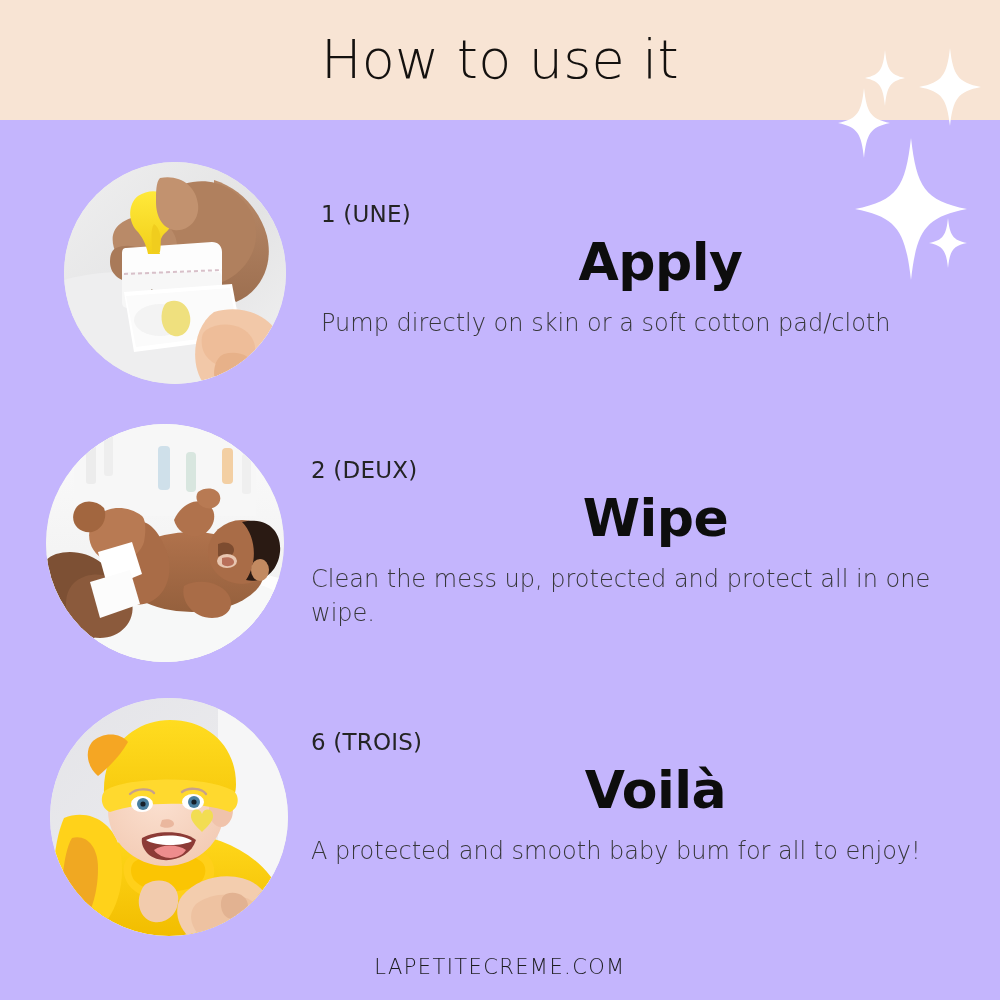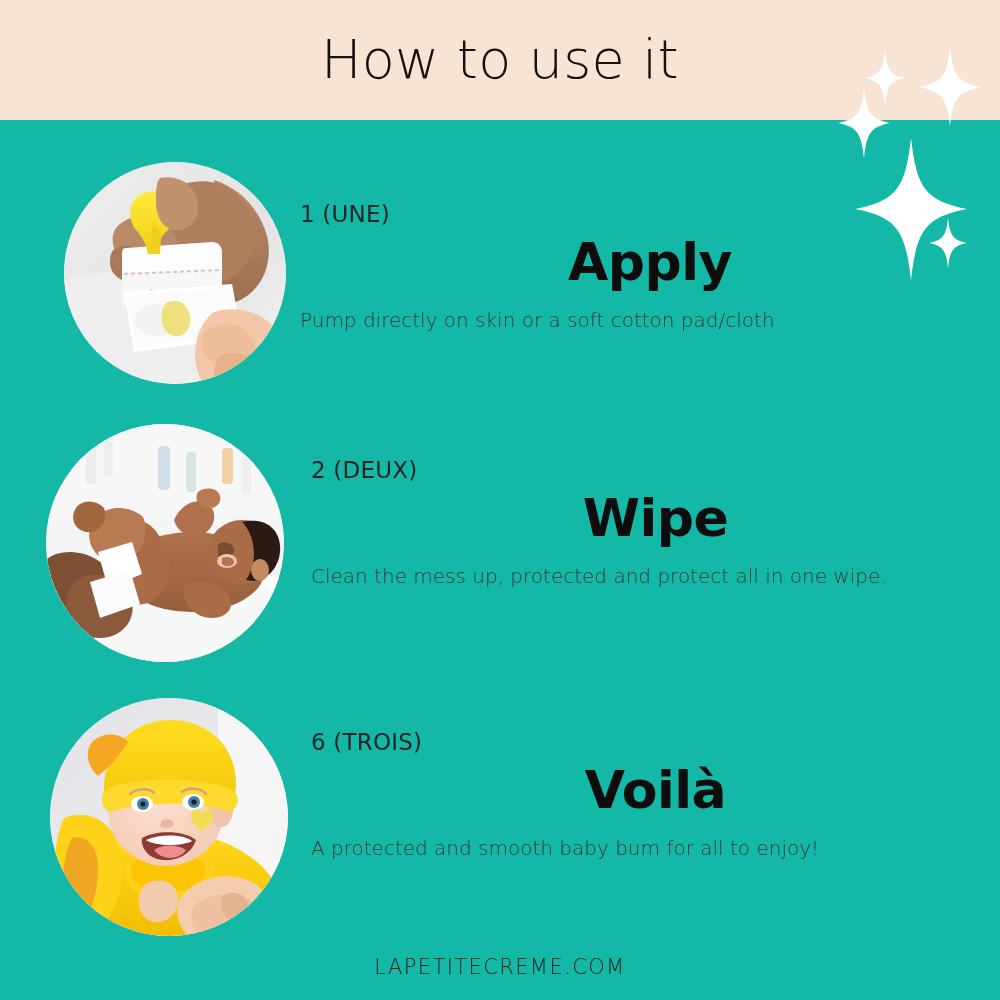--- a/index.html
+++ b/index.html
@@ -11,21 +11,21 @@
     height: 1000px;
     font-family: "DejaVu Sans", sans-serif;
     background: #f5f5f6;
     overflow: hidden;
   }
 
   .infographic {
     position: relative;
     width: 1000px;
     height: 1000px;
-    background: #14b8a6;
+    background: #c4b5fd;
     overflow: hidden;
   }
 
   
   .header {
     position: absolute;
     left: 0;
     top: 0;
     width: 1000px;
     height: 120px;
@@ -105,21 +105,21 @@
     width: 100%;
     height: 100%;
     display: block;
   }
 
   .step-body {
     flex: 1 1 auto;
     padding-left: 0;
     margin-left: 0;
   }
-  .step-1 .step-body { margin-left: 14px; padding-top: 60px; }
+  .step-1 .step-body { margin-left: 35px; padding-top: 60px; }
   .step-2 .step-body { margin-left: 27px; padding-top: 48px; }
   .step-3 .step-body { margin-left: 23px; padding-top: 48px; }
 
   .step-index {
     font-family: "DejaVu Sans", sans-serif;
     font-size: 23px;
     font-weight: 400;
     color: #242424;
     letter-spacing: 0.2px;
     line-height: 1.1;
@@ -129,21 +129,21 @@
     font-size: 52px;
     font-weight: 700;
     color: #0d0d0d;
     letter-spacing: -0.5px;
     line-height: 1.12;
     margin-top: 6px;
     text-align: center;
   }
   .step-desc {
     font-family: "DejaVu Sans", sans-serif;
-    font-size: 20px;
+    font-size: 24px;
     font-weight: 300;
     color: #37373a;
     line-height: 1.42;
     margin-top: 14px;
     max-width: 620px;
   }
 
   
   .footer {
     position: absolute;

